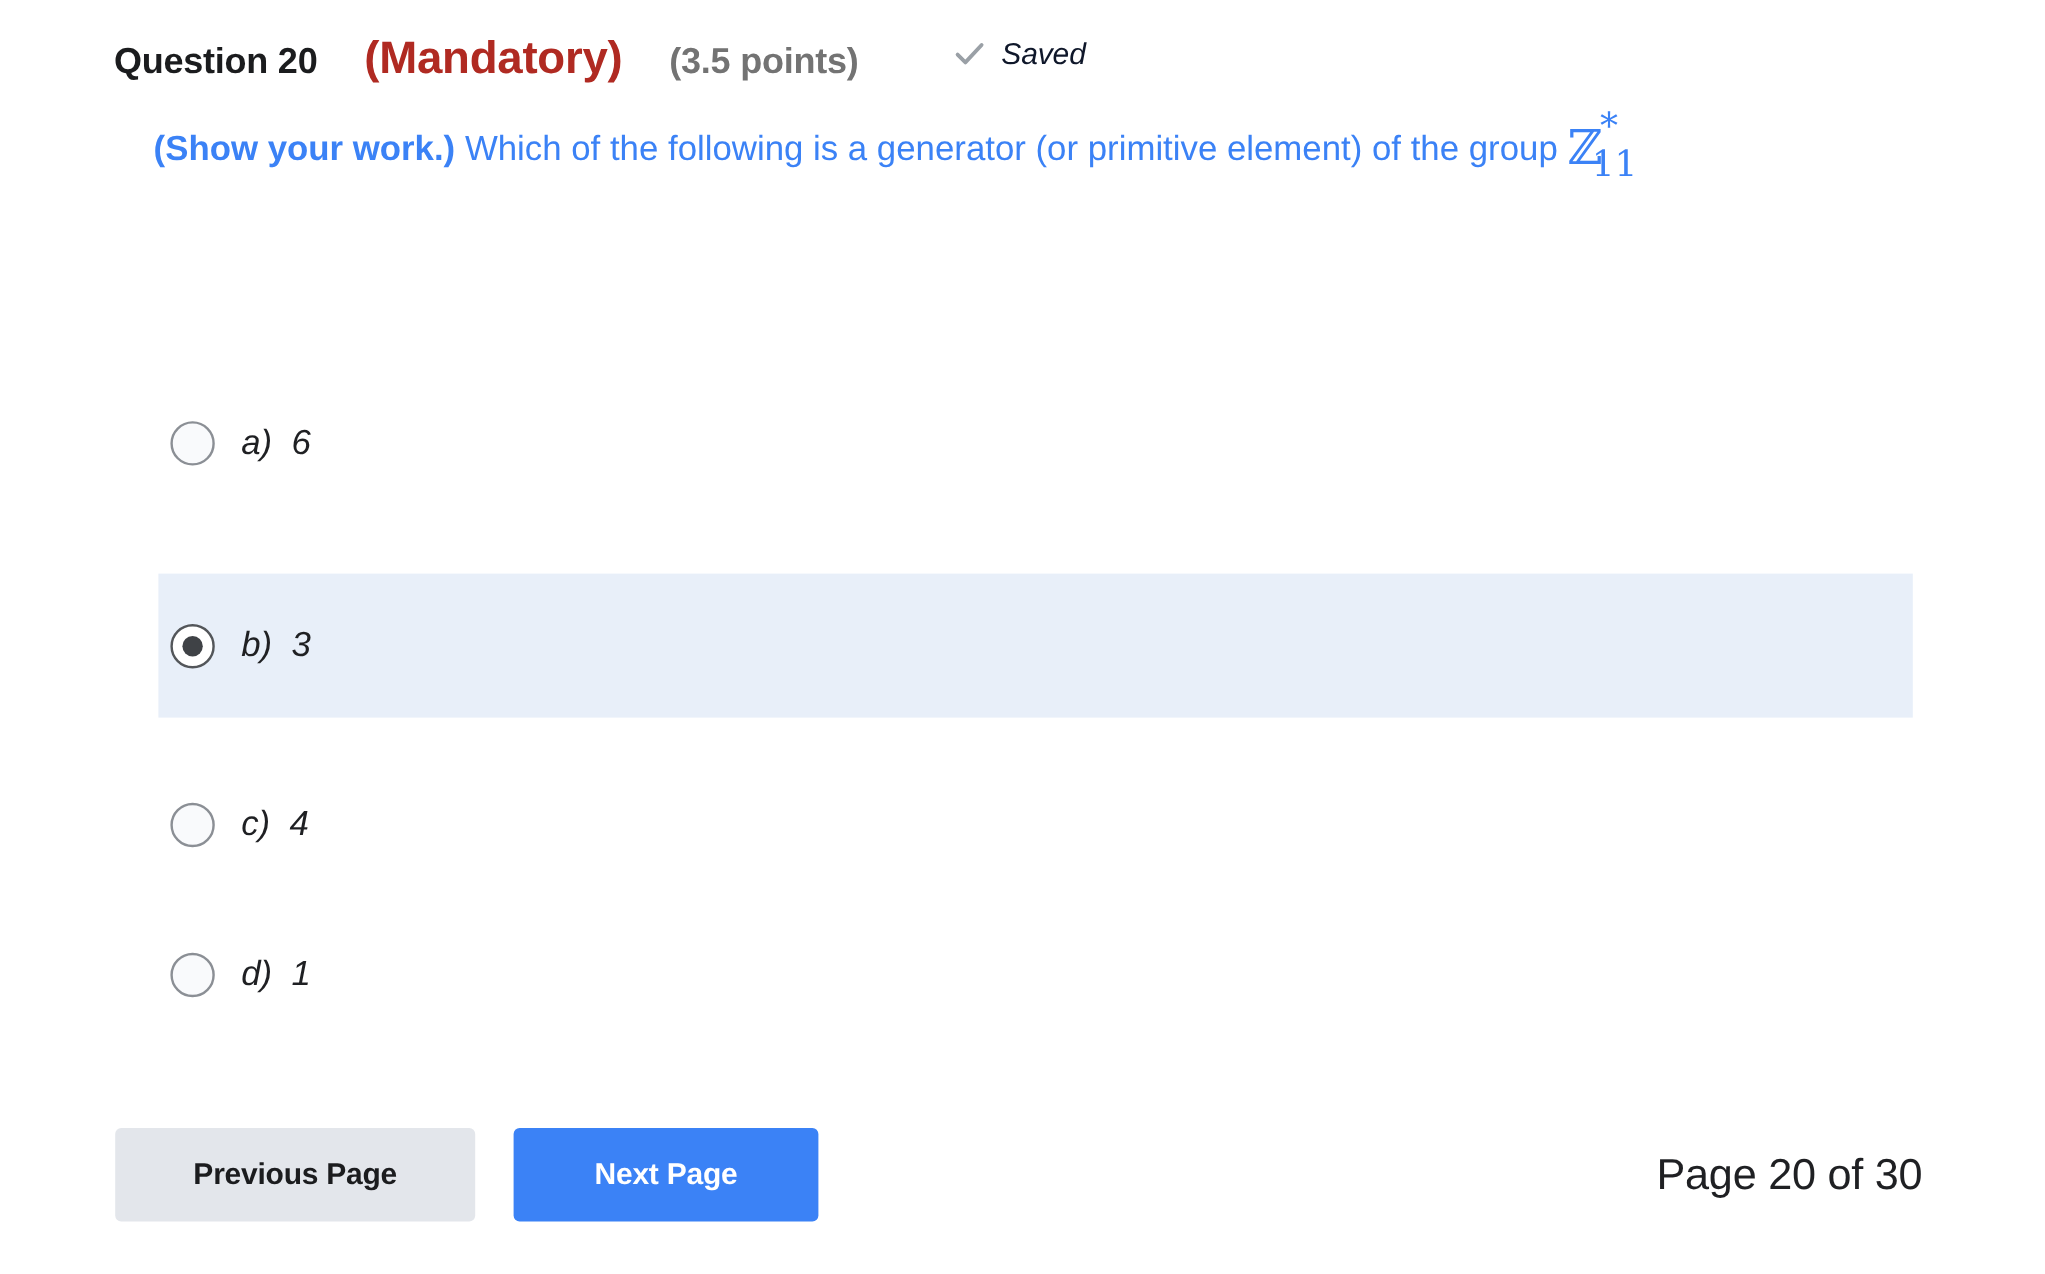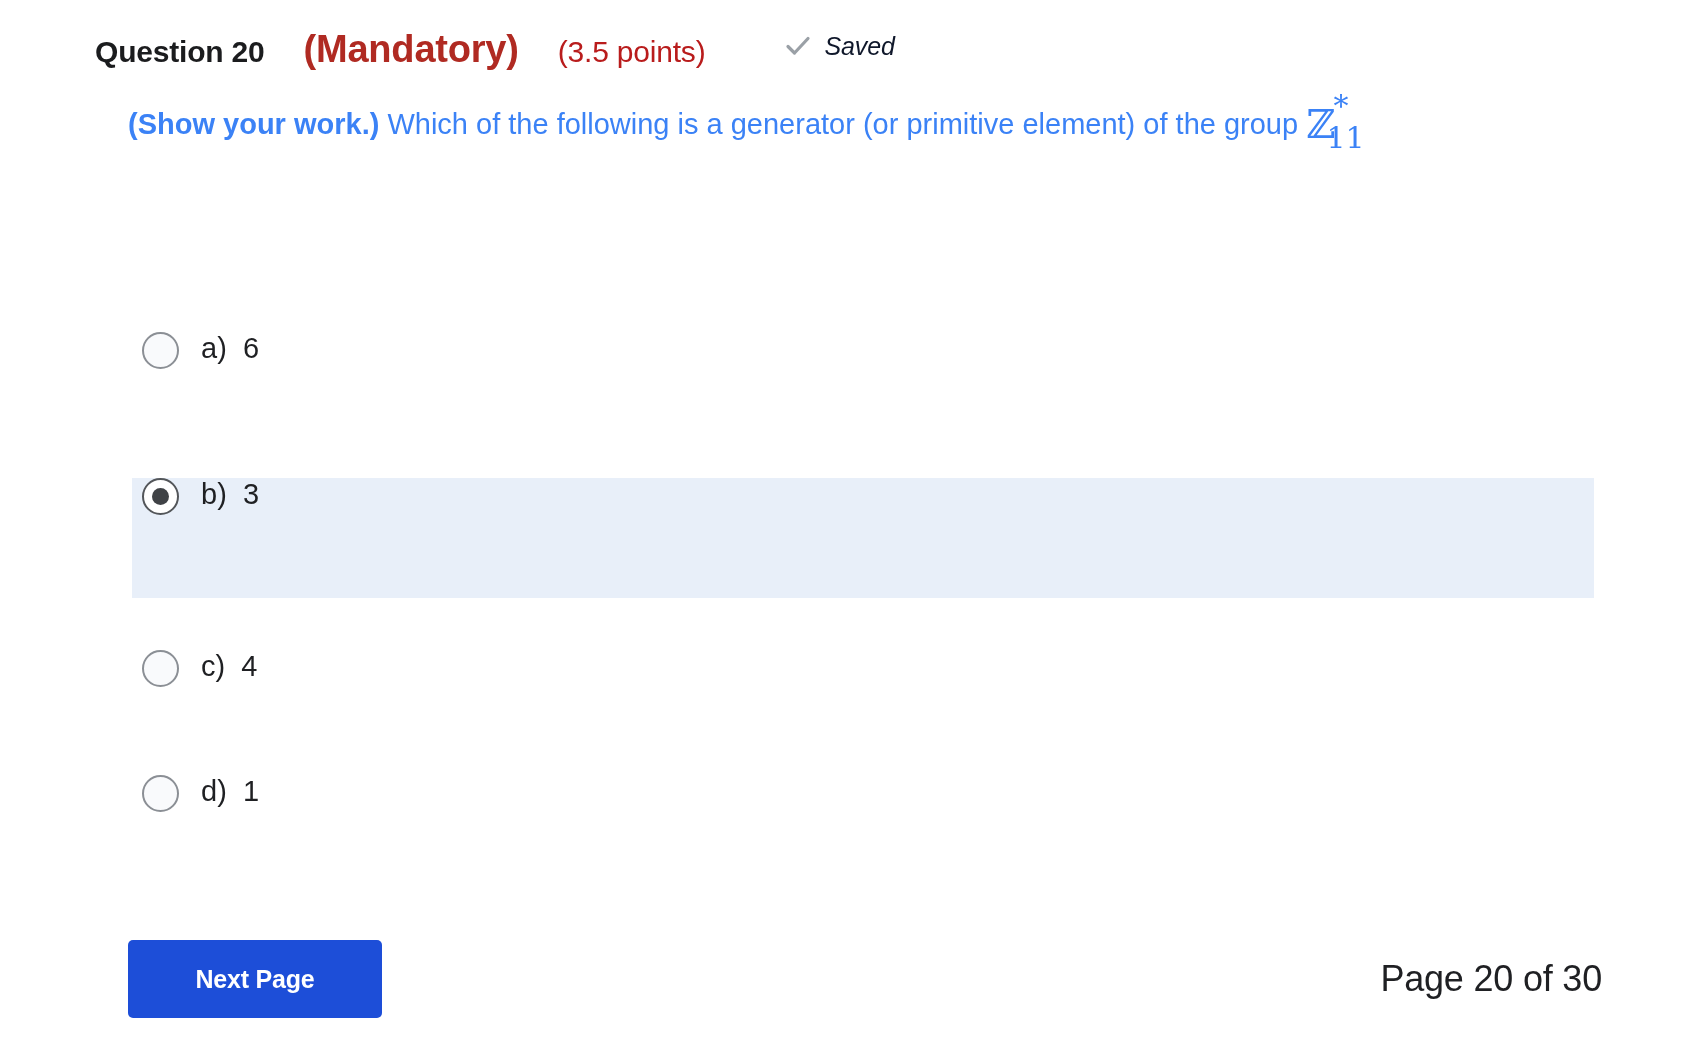--- a/index.html
+++ b/index.html
@@ -34,22 +34,22 @@
   }
   .q-mandatory {
     font-size: 38px;
     font-weight: bold;
     color: #b02a22;
     margin-left: 11px;
     letter-spacing: -0.2px;
   }
   .q-points {
     font-size: 30px;
-    font-weight: normal;
-    color: #b91c1c;
+    font-weight: bold;
+    color: #737373;
     margin-left: 11px;
     letter-spacing: -0.2px;
   }
   .saved-wrap {
     display: flex;
     align-items: center;
     margin-left: 52px;
     position: relative;
     top: -3px;
   }
@@ -109,23 +109,25 @@
   
   .options {
     position: absolute;
     left: 132px;
     top: 332px;
     width: 1462px;
   }
   .option-row {
     position: relative;
     display: flex;
+    align-items: center;
     height: 74px;
     padding-left: 10px;
     box-sizing: border-box;
+    font-style: italic;
   }
   .option-row.spaced-a { margin-top: 0px; }
   .option-row.selected {
     background: #e8eff9;
     height: 120px;
     margin-top: 72px;
     margin-bottom: 0px;
   }
   .option-row.after-selected { margin-top: 52px; }
   .option-row.last { margin-top: 51px; }
@@ -179,21 +181,21 @@
     cursor: pointer;
     letter-spacing: -0.2px;
   }
   .btn-prev {
     background: #e3e6eb;
     color: #1b1c1e;
     width: 300px;
     height: 78px;
   }
   .btn-next {
-    background: #1d4ed8;
+    background: #3b82f6;
     color: #ffffff;
     width: 254px;
     height: 78px;
     margin-left: 32px;
   }
   .page-indicator {
     margin-left: auto;
     font-size: 36px;
     color: #1f2023;
     letter-spacing: -0.2px;
@@ -240,15 +242,16 @@
   </div>
 
   <div class="option-row last">
     <span class="radio"></span>
     <span class="option-label">d)  1</span>
   </div>
 
 </div>
 
 <div class="footer">
+  <button class="btn btn-prev">Previous Page</button>
   <button class="btn btn-next">Next Page</button>
   <span class="page-indicator">Page 20 of 30</span>
 </div>
 
 </body></html>

